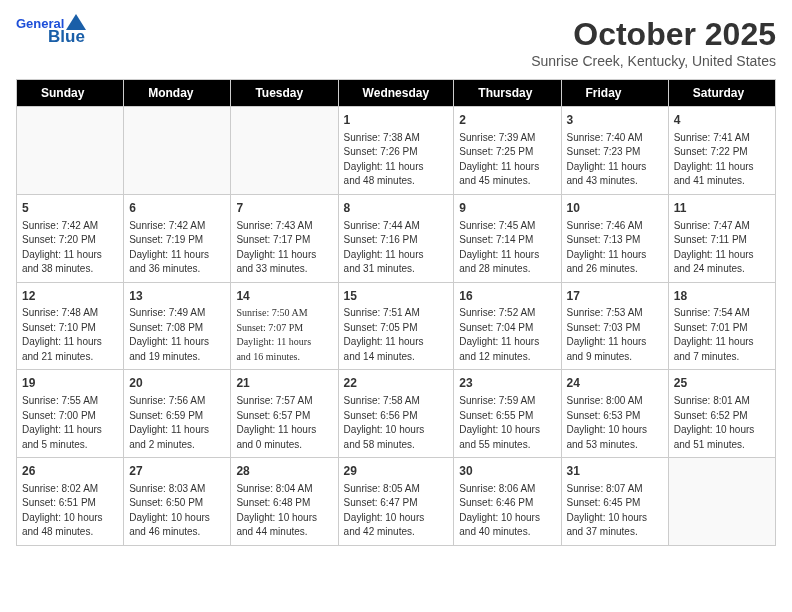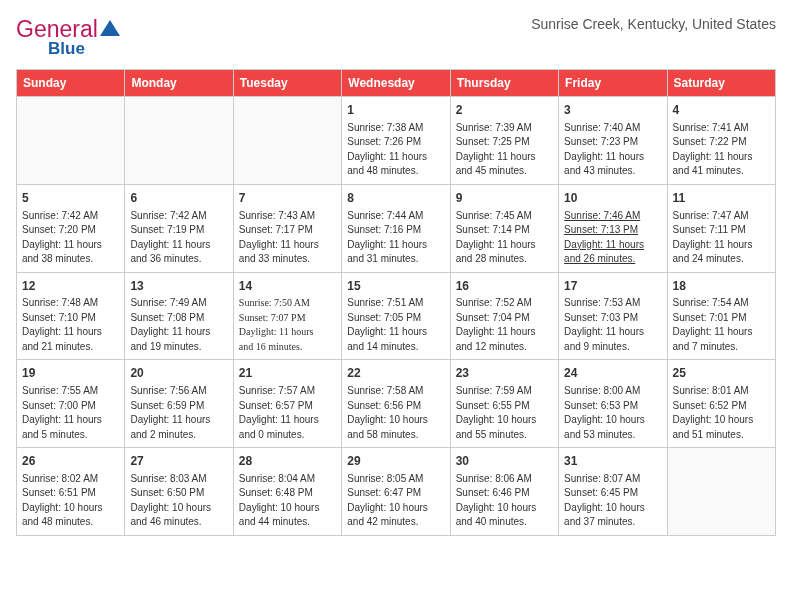--- a/index.html
+++ b/index.html
@@ -32,24 +32,24 @@
     .subtitle {
       font-size: 14px;
       color: #555;
     }
     .calendar {
       width: 100%;
       border-collapse: collapse;
       font-size: 11px;
     }
     .calendar th {
-      background: #ef4444;
+      background: #000000;
       color: #fff;
       text-align: left;
-      padding: 6px 6px;
+      padding: 6px 24px;
       font-size: 12px;
       font-weight: bold;
       border: 1px solid #ccc;
     }
     .calendar td {
       vertical-align: top;
       padding: 5px 5px;
       border: 1px solid #ccc;
       width: 107px;
       min-height: 80px;
@@ -75,28 +75,29 @@
       color: #333;
       line-height: 1.45;
     }
   </style>
 </head>
 <body>
 
 <div class="header">
   <div class="logo">
     <div style="display:flex;align-items:center;">
-      <span style="font-size:23px;font-weight:normal;color:#be185d;">General</span>
+      <span style="font-size:13px;font-weight:bold;color:#1d4ed8;">General</span>
       <svg width="20" height="16" viewBox="0 0 20 16" style="margin-left:2px;margin-top:-4px;">
         <polygon points="0,16 10,0 20,16" fill="#1a5fa8"></polygon>
       </svg>
     </div>
     <div style="font-size:17px;font-weight:bold;color:#1a5fa8;margin-left:32px;margin-top:-4px;">Blue</div>
   </div>
   <div class="title-section">
+    <div class="month-title">October 2025</div>
     <div class="subtitle">Sunrise Creek, Kentucky, United States</div>
   </div>
 </div>
 
 <table class="calendar">
   <thead>
     <tr>
     <th>Sunday</th>
         <th>Monday</th>
         <th>Tuesday</th>
@@ -171,21 +172,21 @@
         </td>
         <td>
           <span class="day-num">9</span>
           <div class="day-info" style="white-space: pre-line;">Sunrise: 7:45 AM
 Sunset: 7:14 PM
 Daylight: 11 hours
 and 28 minutes.</div>
         </td>
         <td>
           <span class="day-num">10</span>
-          <div class="day-info" style="white-space: pre-line; text-decoration: underline;">Sunrise: 7:46 AM
+          <div class="day-info" style="white-space: pre-line;">Sunrise: 7:46 AM
 Sunset: 7:13 PM
 Daylight: 11 hours
 and 26 minutes.</div>
         </td>
         <td>
           <span class="day-num">11</span>
           <div class="day-info" style="white-space: pre-line;">Sunrise: 7:47 AM
 Sunset: 7:11 PM
 Daylight: 11 hours
 and 24 minutes.</div>

